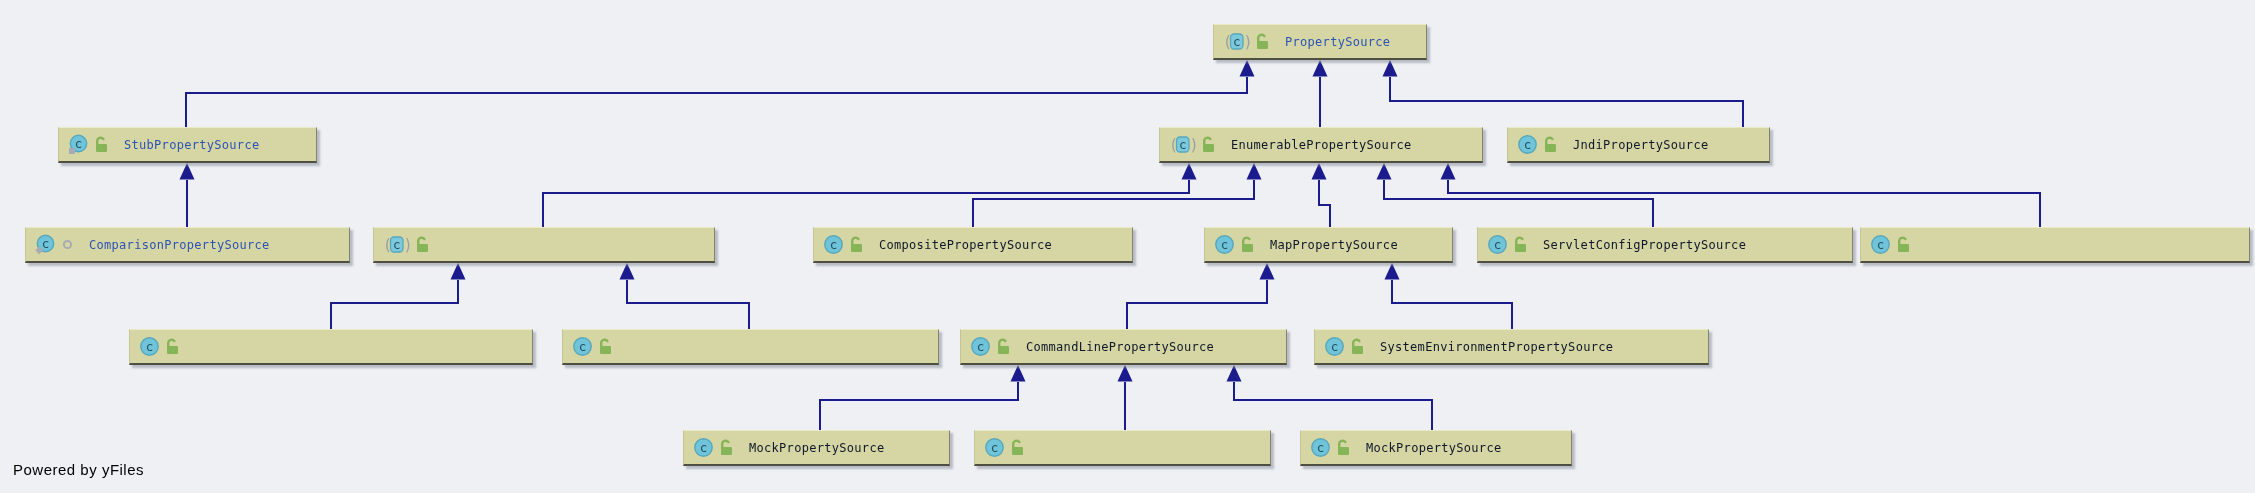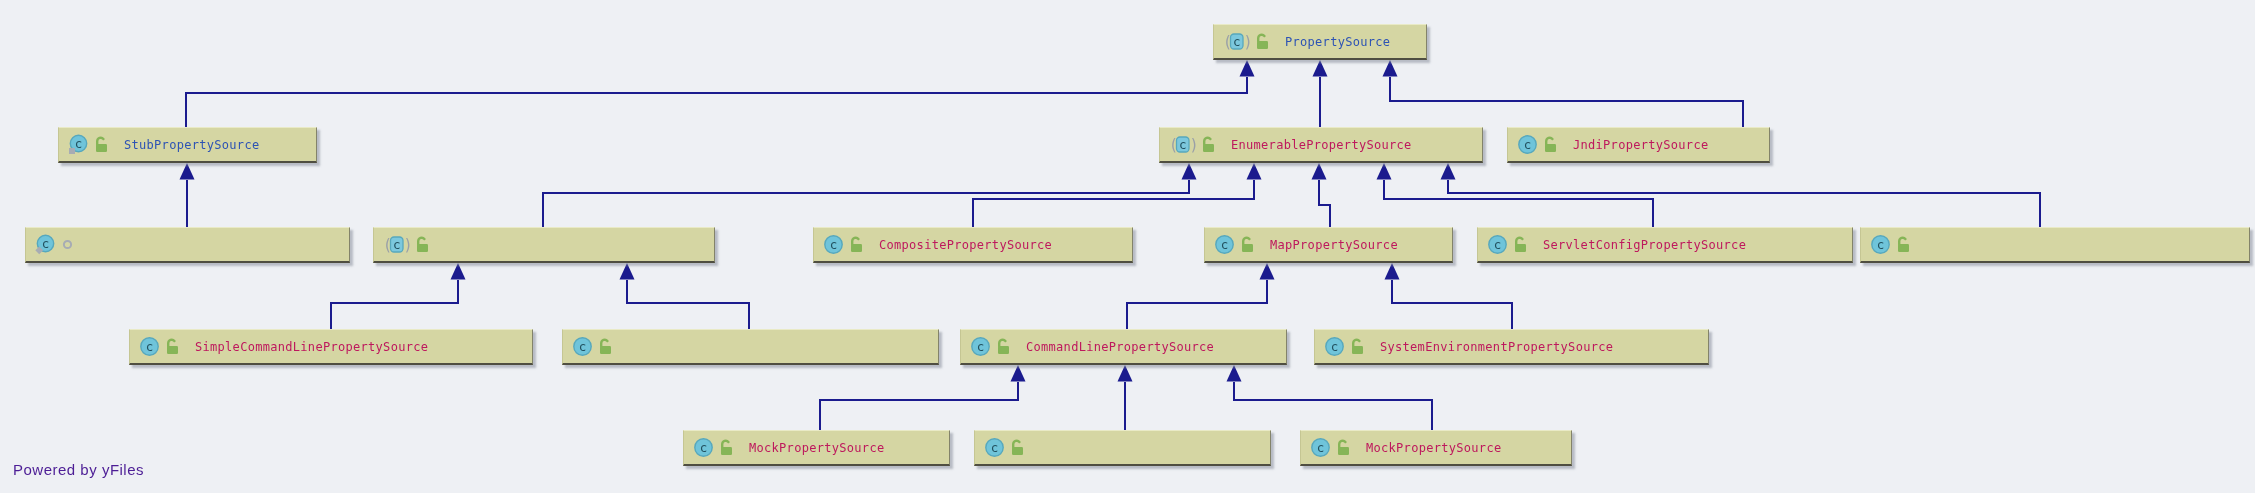--- a/index.html
+++ b/index.html
@@ -22,25 +22,25 @@
     display:flex;align-items:center;
     padding-left:9px;
   }
   .node .icn{display:flex;align-items:center;margin-right:5px;}
   .node .lbl{
     margin-left:10px;
     font-size:12px;letter-spacing:.3px;
     white-space:nowrap;
   }
   .lbl.blue{color:#2d53b4;}
-  .lbl.dark{color:#be185d;}
+  .lbl.dark{color:#0f172a;}
   .watermark{
     position:absolute;left:13px;top:461px;
     font-family:"Liberation Sans","DejaVu Sans",sans-serif;
-    font-size:15px;color:#4c1d95;letter-spacing:.5px;
+    font-size:15px;color:#000000;letter-spacing:.5px;
     text-decoration:none;
   }
 </style>
 </head>
 <body>
 
 <div class="canvas">
 
   <svg class="edges" width="2255" height="493" viewBox="0 0 2255 493" fill="none" stroke="#1b1b8e" stroke-width="2">
     <g>
@@ -184,20 +184,21 @@
           <circle cx="10.5" cy="9.5" r="8.2" fill="#6fc4da" stroke="#57a8bd" stroke-width="1.4"></circle>
           <text x="10.5" y="14" text-anchor="middle" font-size="12.5" fill="#21505f">c</text>
           <rect x="1.5" y="13.5" width="5.5" height="5.5" transform="rotate(45 4.2 16.2)" fill="#a7acb4"></rect>
         </svg>
       </span>
     <span class="icn">
         <svg width="13" height="13" viewBox="0 0 13 13">
           <circle cx="6.5" cy="6.5" r="3.6" fill="none" stroke="#a7acb4" stroke-width="2"></circle>
         </svg>
       </span>
+    <span class="lbl blue">ComparisonPropertySource</span>
   </div>
 
   <div class="node" style="left:373px;top:227px;width:342px;">
     <span class="icn">
         <svg width="27" height="21" viewBox="0 0 27 21">
           <text x="0" y="16" font-size="15" fill="#9aa0a8">(</text>
           <rect x="7.5" y="3" width="12.5" height="15" rx="3.5" fill="#7cc8dd" stroke="#57a8bd" stroke-width="1.3"></rect>
           <text x="13.7" y="15" text-anchor="middle" font-size="12.5" fill="#21505f">c</text>
           <text x="20.5" y="16" font-size="15" fill="#9aa0a8">)</text>
         </svg>
@@ -279,21 +280,20 @@
           <circle cx="10.5" cy="10.5" r="8.7" fill="#6fc4da" stroke="#57a8bd" stroke-width="1.4"></circle>
           <text x="10.5" y="15" text-anchor="middle" font-size="12.5" fill="#21505f">c</text>
         </svg>
       </span>
     <span class="icn">
         <svg width="15" height="17" viewBox="0 0 15 17">
           <path d="M3.2 8.2 V5.2 A3.5 3.5 0 0 1 9.4 3.0" fill="none" stroke="#86b557" stroke-width="2.4" stroke-linecap="round"></path>
           <rect x="2" y="8" width="11" height="8" rx="1.2" fill="#86b557"></rect>
         </svg>
       </span>
-    <span class="lbl dark">SimpleCommandLinePropertySource</span>
   </div>
 
   <div class="node" style="left:562px;top:329px;width:377px;">
     <span class="icn">
         <svg width="21" height="21" viewBox="0 0 21 21">
           <circle cx="10.5" cy="10.5" r="8.7" fill="#6fc4da" stroke="#57a8bd" stroke-width="1.4"></circle>
           <text x="10.5" y="15" text-anchor="middle" font-size="12.5" fill="#21505f">c</text>
         </svg>
       </span>
     <span class="icn">

